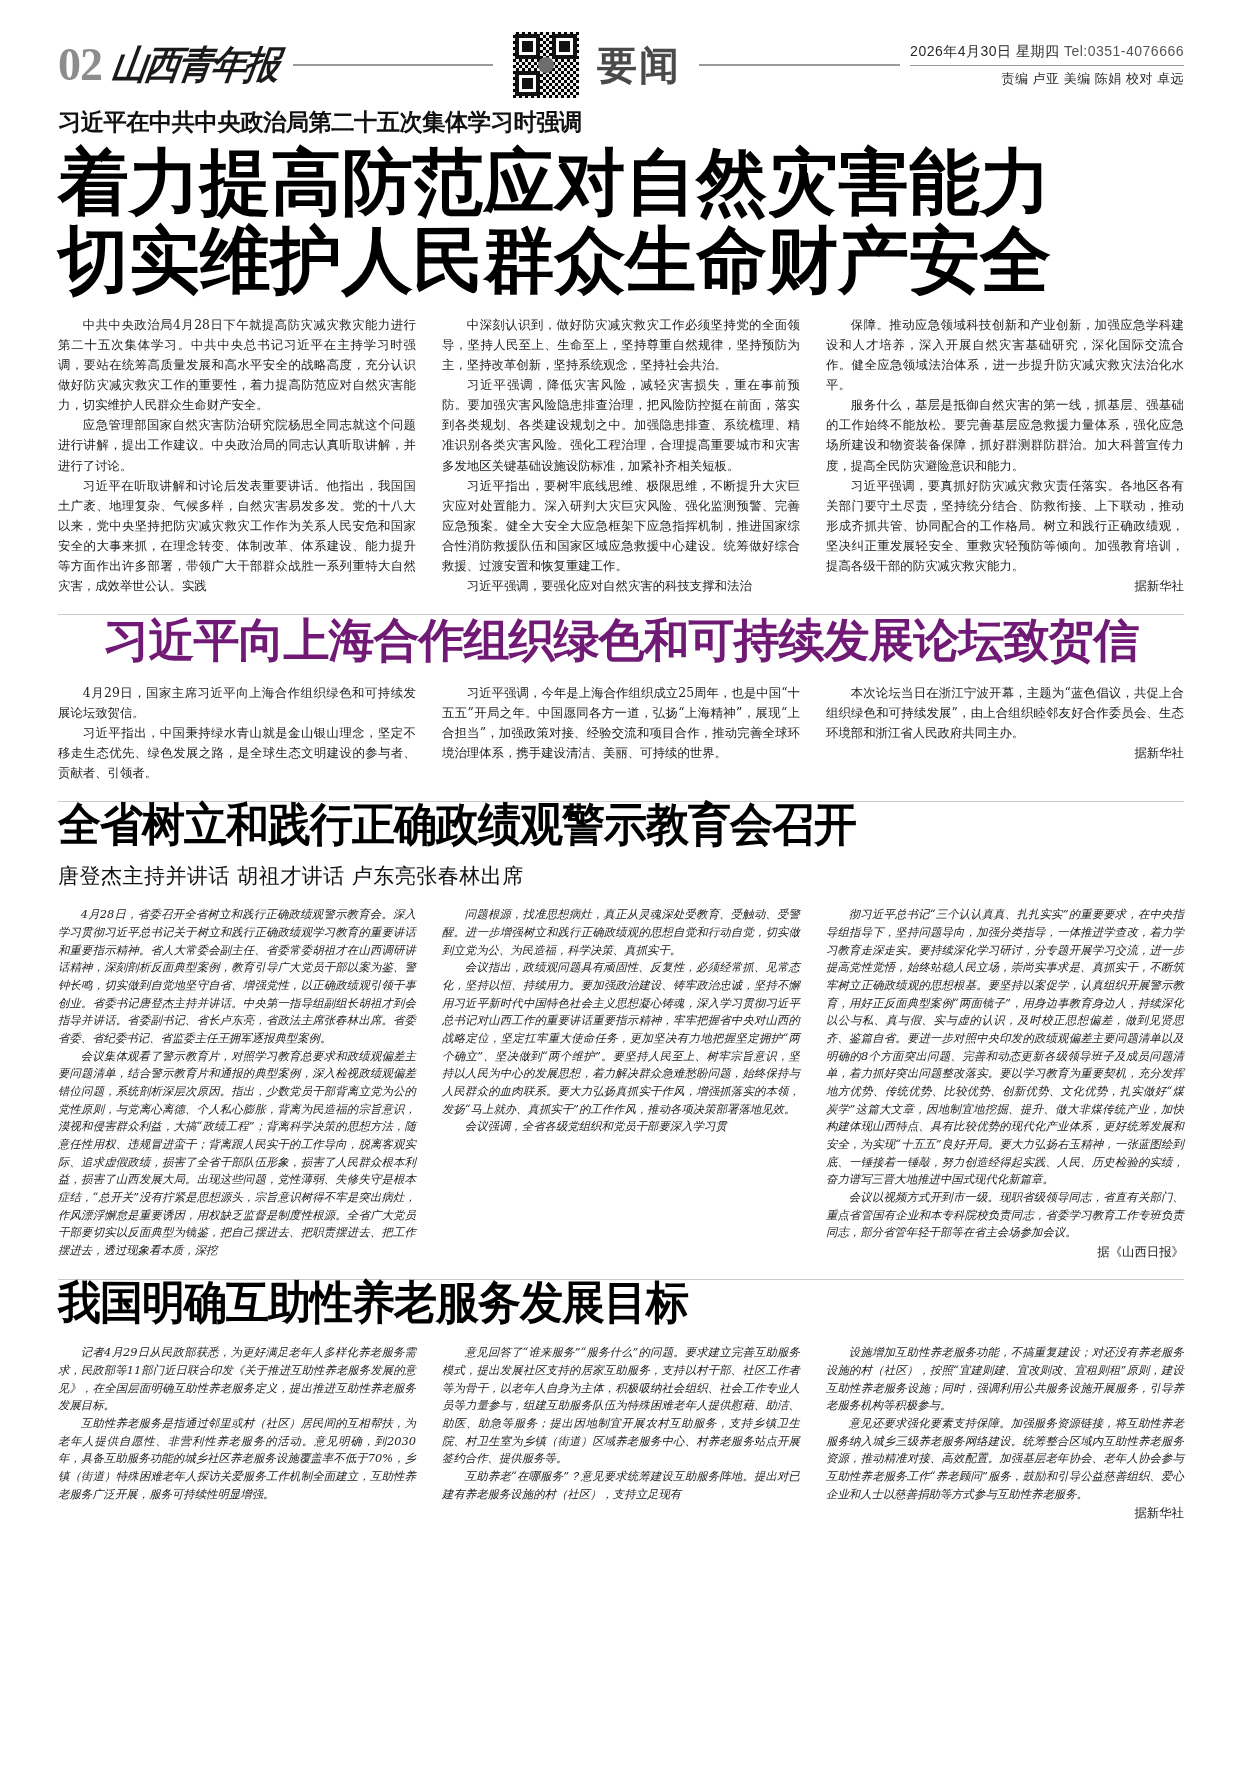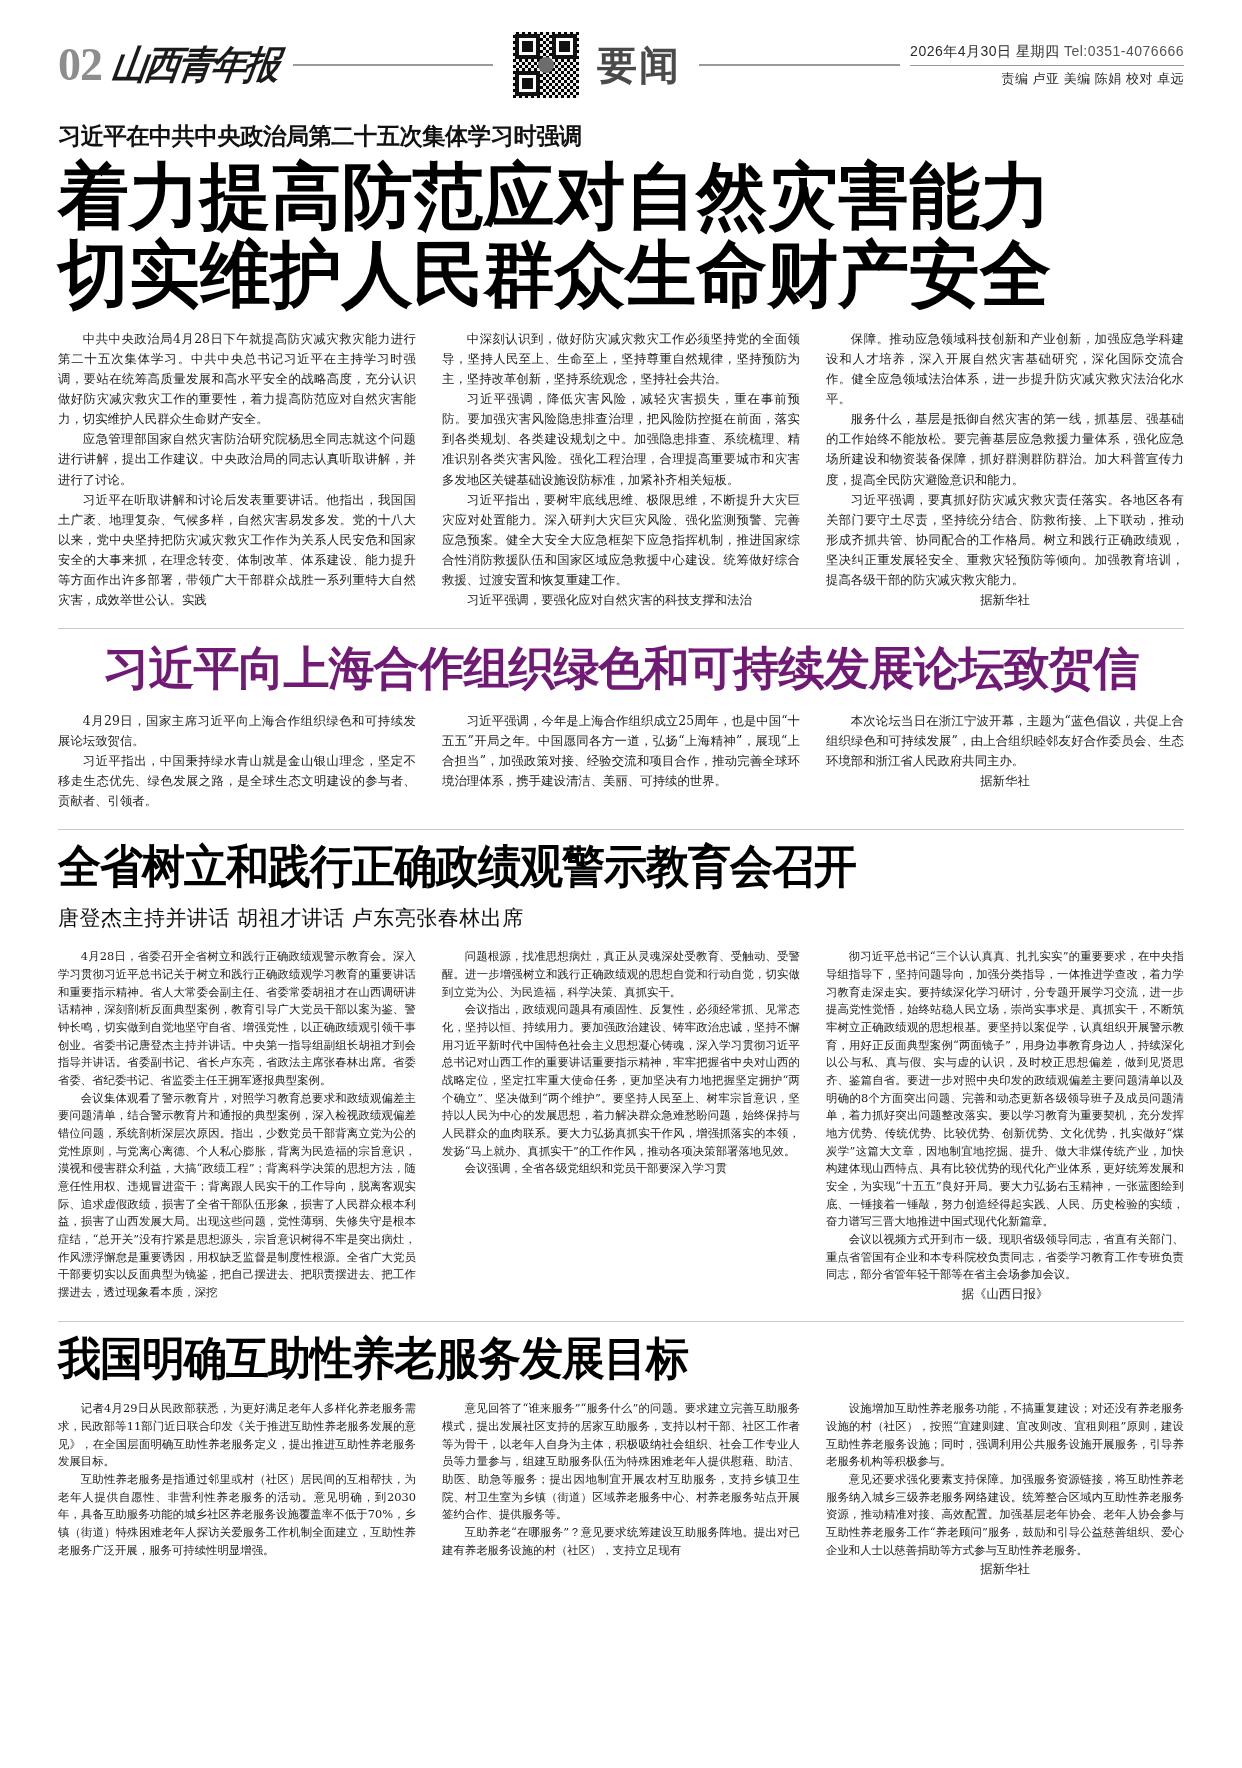--- a/index.html
+++ b/index.html
@@ -124,21 +124,21 @@
   }
   .head-meta .line1 .tel { color: #555; }
   .head-meta .line2 {
     font-size: 13px;
     color: #2a2a2a;
     padding-top: 4px;
     letter-spacing: 0.5px;
   }
 
   
-  .article { margin-top: 14px; }
+  .article { }
 
   .kicker {
     font-family: "DejaVu Sans", sans-serif;
     font-size: 23.5px;
     font-weight: bold;
     color: #111;
     letter-spacing: -0.5px;
     line-height: 1.25;
     white-space: nowrap;
     transform: scaleX(0.99);
@@ -202,28 +202,28 @@
     color: #1c1c1c;
     text-align: justify;
     text-justify: inter-ideograph;
     word-break: break-all;
   }
   .body-text p {
     margin: 0;
     text-indent: 2em;
   }
   .source {
-    text-align: center;
+    text-align: right;
     font-family: "DejaVu Serif", serif;
     font-size: 12.4px;
     color: #1c1c1c;
     margin-top: 2px;
   }
 
-  .body-small { font-size: 11.4px; line-height: 1.55; }
+  .body-small { font-size: 11.4px; line-height: 1.55; font-style: italic; }
 
   .divider {
     border-top: 1px solid #c9c9c9;
     margin: 18px 0 0 0;
     height: 0;
   }
 </style>
 </head>
 <body>
 

